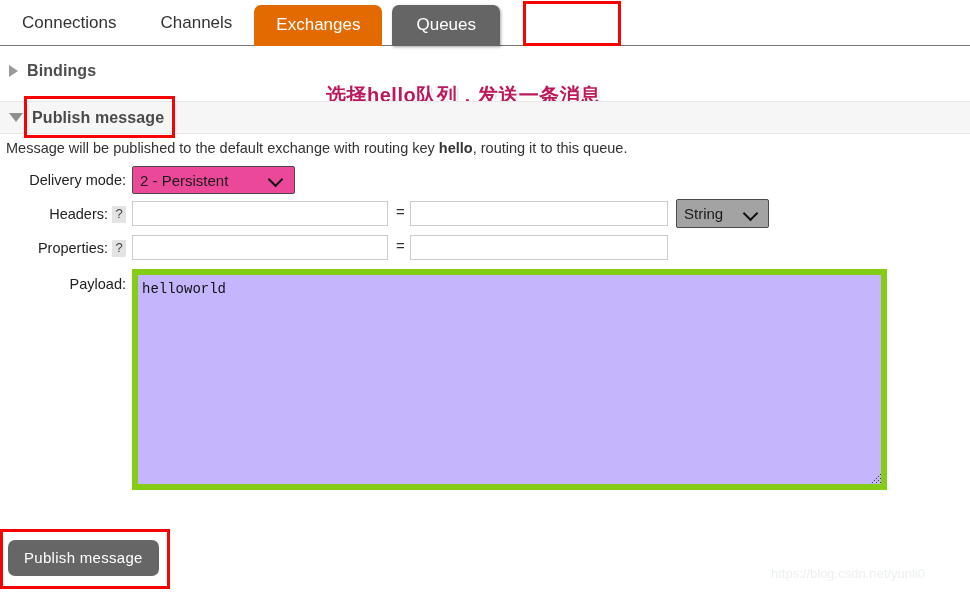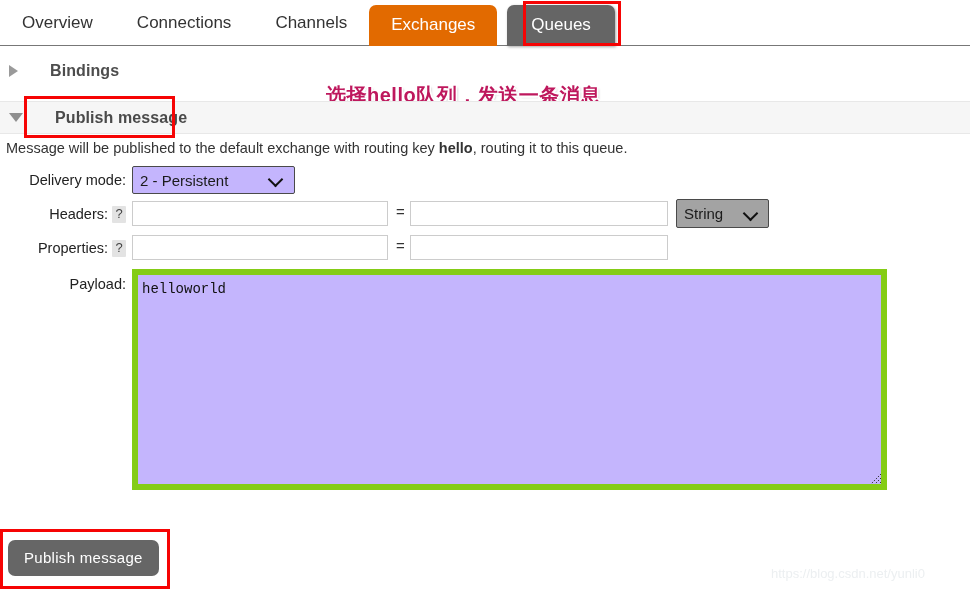--- a/index.html
+++ b/index.html
@@ -93,21 +93,20 @@
 
   
   .section-header {
     position: absolute;
     left: 0;
     width: 970px;
     height: 33px;
     display: flex;
     align-items: center;
     box-sizing: border-box;
-    gap: 23px;
   }
   #bindings-row {
     top: 54px;
     background: #ffffff;
   }
   #publish-row {
     top: 101px;
     background: #f6f6f6;
     border-top: 1px solid #e8e8e8;
     border-bottom: 1px solid #e8e8e8;
@@ -209,21 +208,21 @@
 
   #delivery-mode-select {
     position: absolute;
     left: 132px;
     top: 0px;
     width: 163px;
     height: 28px;
     font-family: "Liberation Sans", sans-serif;
     font-size: 15px;
     color: #1b1b1b;
-    background: #c4b5fd;
+    background: #ec4899;
     border: 1px solid #4a4a4a;
     border-radius: 2px;
     padding: 2px 24px 2px 7px;
     box-sizing: border-box;
     -webkit-appearance: none;
     -moz-appearance: none;
     appearance: none;
   }
   .select-chevron {
     position: absolute;
@@ -350,23 +349,20 @@
     white-space: nowrap;
     user-select: none;
   }
 </style>
 </head>
 <body>
 
 <div id="nav-bar">
   <div class="nav-underline"></div>
   <ul id="nav-list">
-    <li>
-      <a href="#" class="nav-tab plain">Overview</a>
-    </li>
     <li>
       <a href="#" class="nav-tab plain">Connections</a>
     </li>
     <li>
       <a href="#" class="nav-tab plain">Channels</a>
     </li>
     <li>
       <a href="#" class="nav-tab tab-active-orange">Exchanges</a>
     </li>
     <li id="nav-spacer-2"></li>

